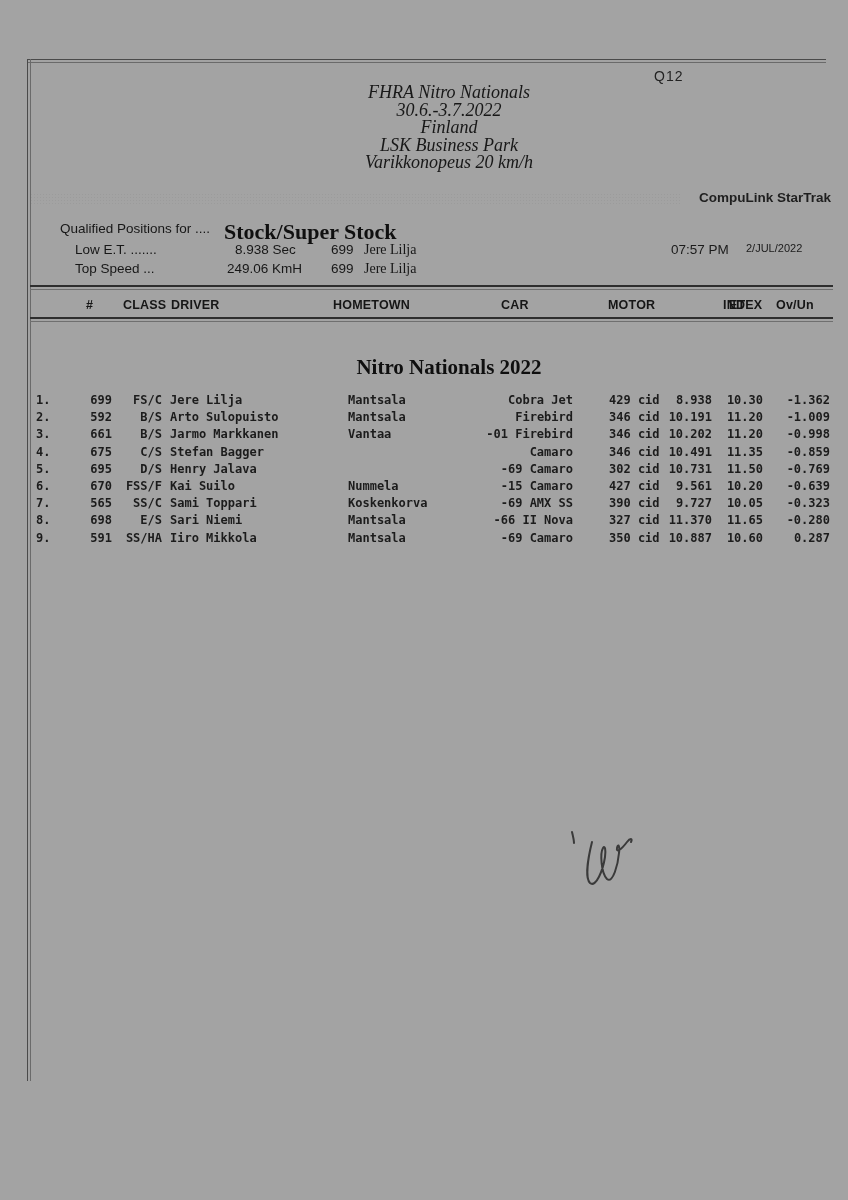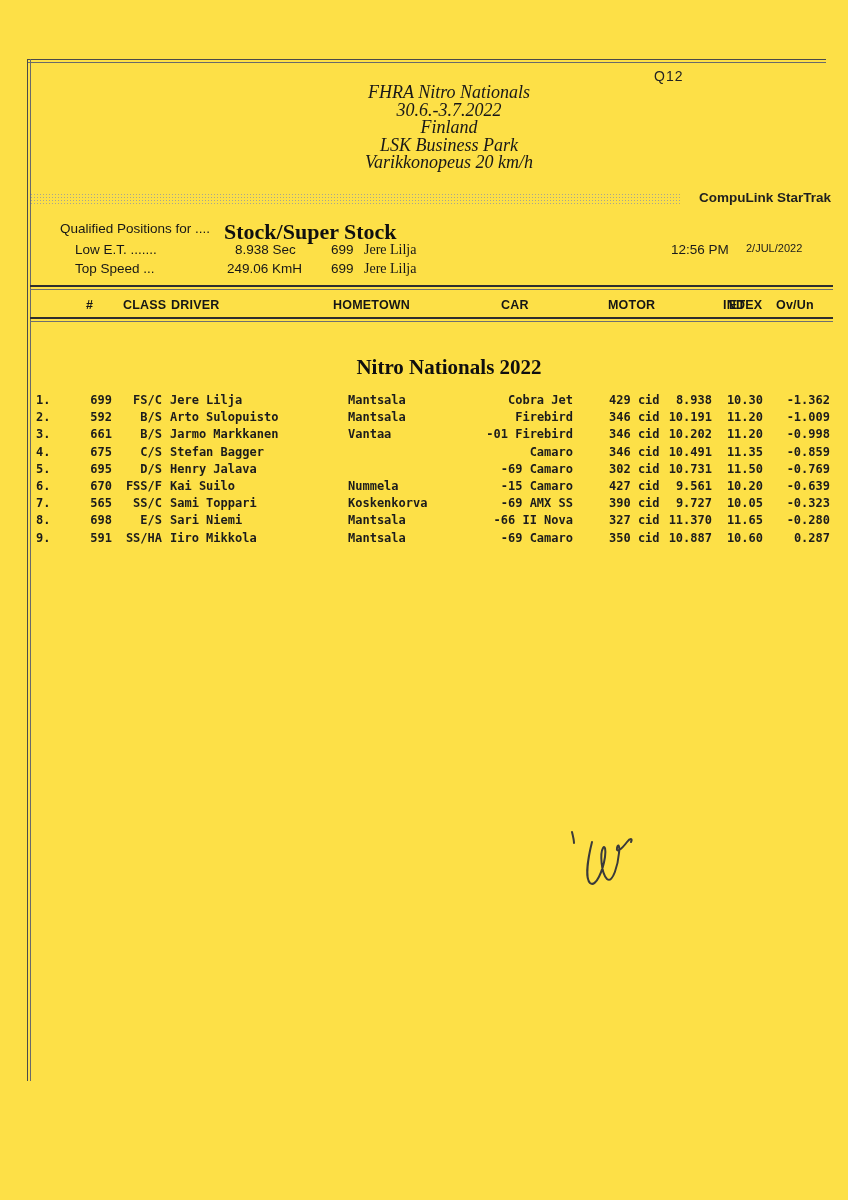--- a/index.html
+++ b/index.html
@@ -1,21 +1,21 @@
 <!DOCTYPE html>
 <html><head>
 <meta charset="utf-8">
 <style>
   * { margin: 0; padding: 0; box-sizing: border-box; }
   html, body { background: #ffffff; }
   .page {
     position: relative;
     width: 848px;
     height: 1200px;
-    background: #fde047;
+    background: #a3a3a3;
     overflow: hidden;
     font-family: "Liberation Sans", sans-serif;
     color: #1b1b1b;
   }
   
   .frame-top {
     position: absolute; left: 27px; top: 59px; width: 799px; height: 4px;
     border-top: 1px solid #4a4a4a; border-bottom: 1px solid #6a6a6a;
   }
   .frame-left {
@@ -127,21 +127,21 @@
   </div>
 
   <div class="qline topspeed">
     <span>Top Speed ...</span>
     <span class="qval-top">249.06 KmH</span>
     <span class="qcar">699</span>
     <span class="qdriver">Jere Lilja</span>
   </div>
 
   <div class="category-title">Stock/Super Stock</div>
-  <div class="print-time">12:56 PM</div>
+  <div class="print-time">07:57 PM</div>
   <div class="print-date">2/JUL/2022</div>
 
   <div class="rule rule-1"></div>
 
   <div class="thead">
     <span class="h-pos">#</span>
     <span class="h-class">CLASS</span>
     <span class="h-driver">DRIVER</span>
     <span class="h-hometown">HOMETOWN</span>
     <span class="h-car">CAR</span>

